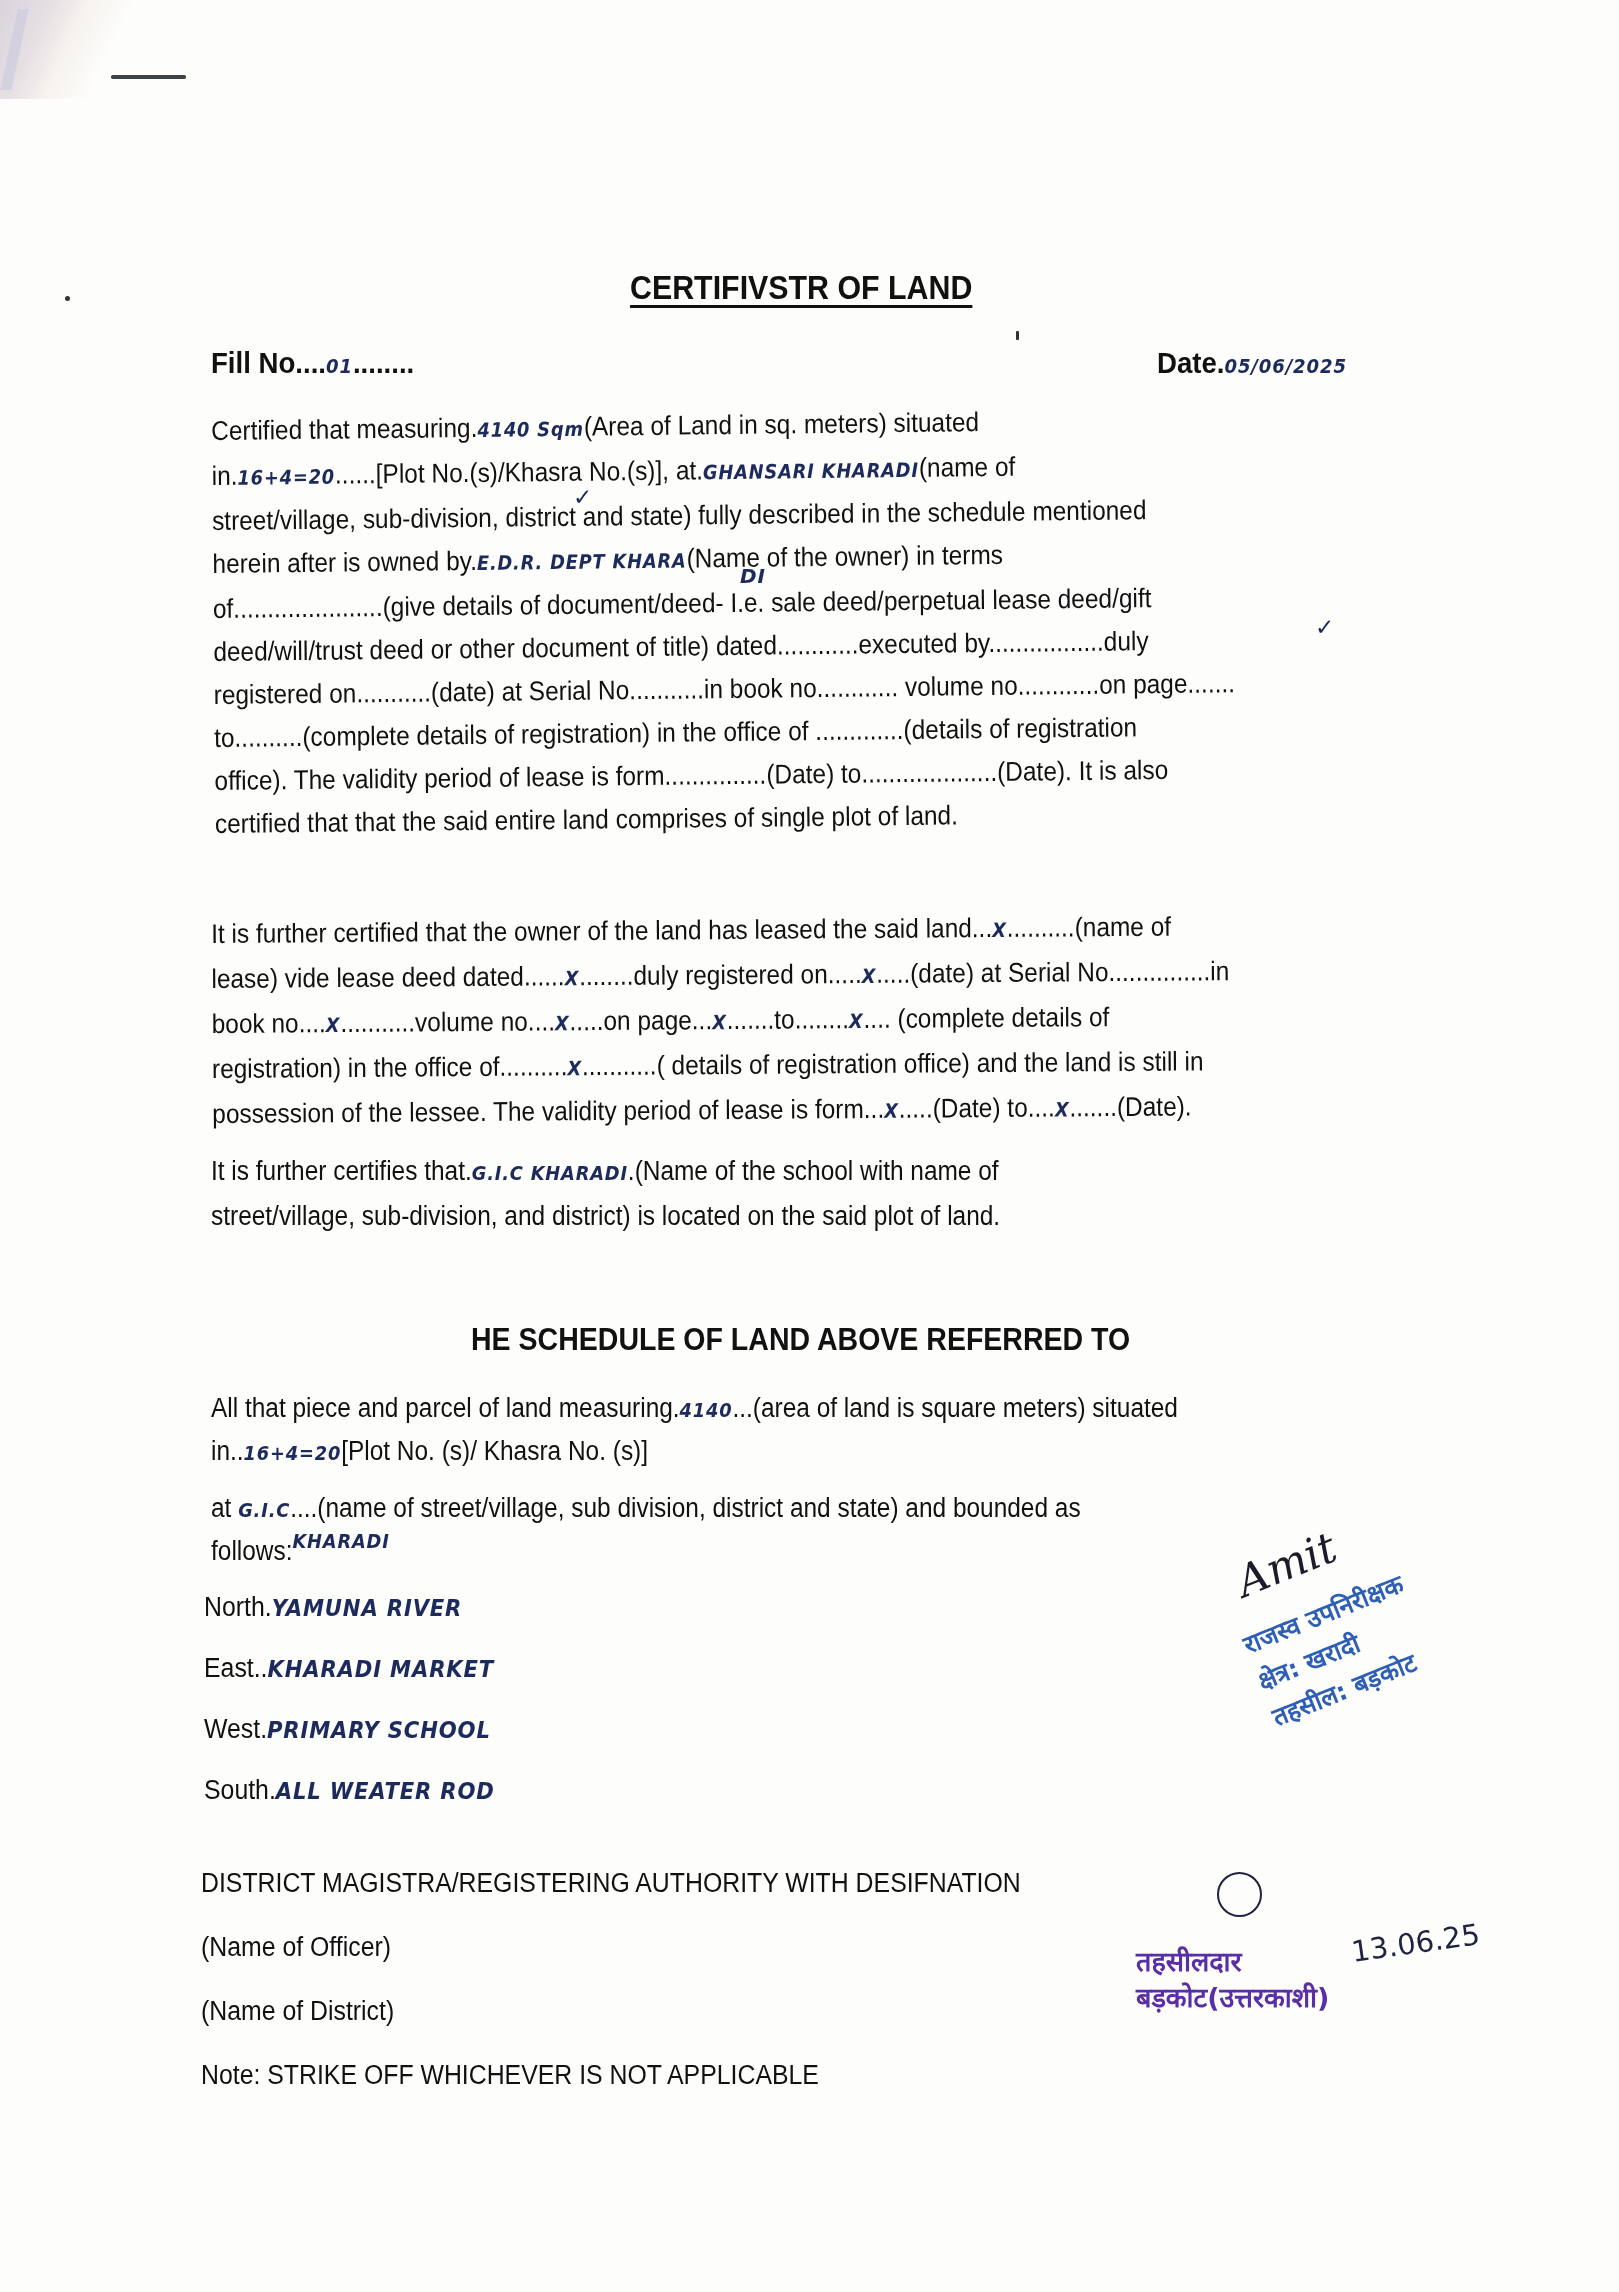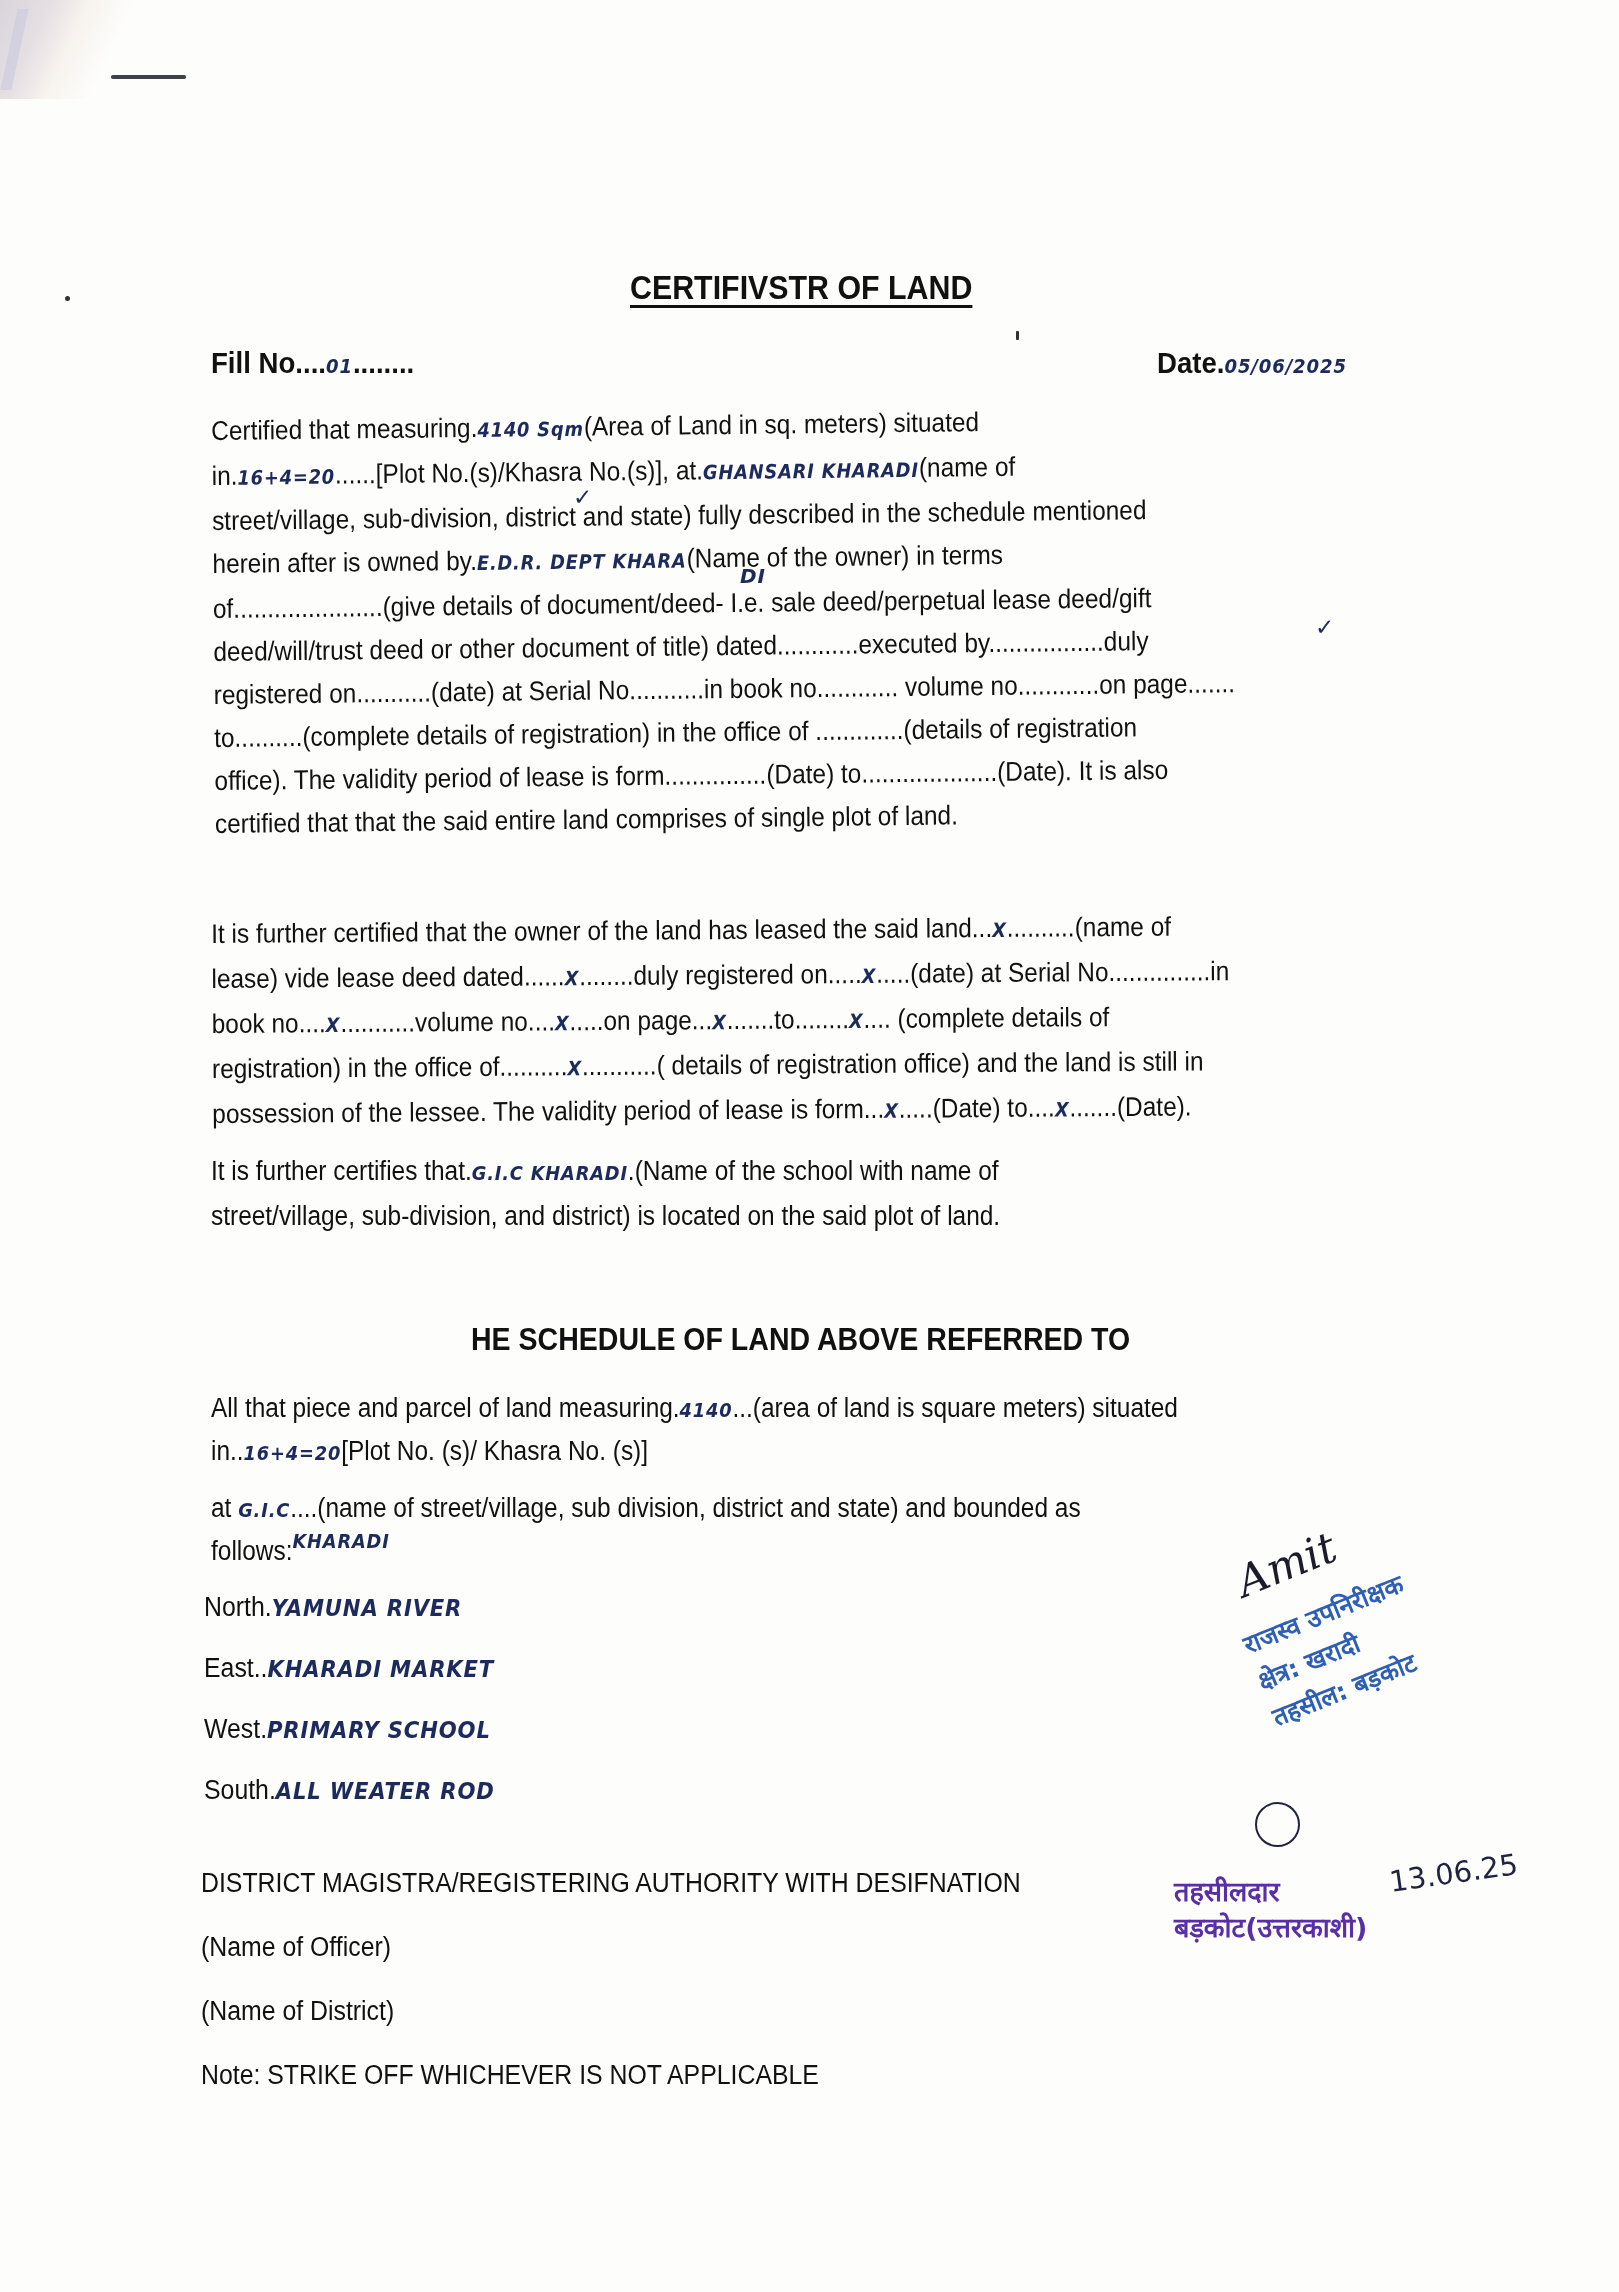--- a/index.html
+++ b/index.html
@@ -76,21 +76,21 @@
   }
   .stamp1 .s-line {
     color: #2f5fb5; font-weight: bold; font-size: 25px; white-space: nowrap;
     font-family: "DejaVu Sans", sans-serif; line-height: 39px;
   }
   .stamp1 .sig {
     position: absolute; left: 18px; top: -30px; font-family: "DejaVu Serif", serif;
     font-style: italic; font-size: 43px; color: #1b1b2a;
   }
   .stamp2 {
-    position: absolute; left: 1136px; top: 1856px; width: 376px; height: 116px; margin-left: 38px;
+    position: absolute; left: 1136px; top: 1926px; width: 376px; height: 116px;
   }
   .stamp2 .s-line {
     color: #5a2fa6; font-weight: bold; font-size: 27px; white-space: nowrap;
     font-family: "DejaVu Sans", sans-serif; line-height: 36px;
   }
   .stamp2 .sig-date {
     position: absolute; left: 215px; top: 0px; font-family: "DejaVu Sans", sans-serif;
     font-size: 29px; color: #1f2340; transform: rotate(-8deg);
   }
   .stamp2 .sig-loop {

